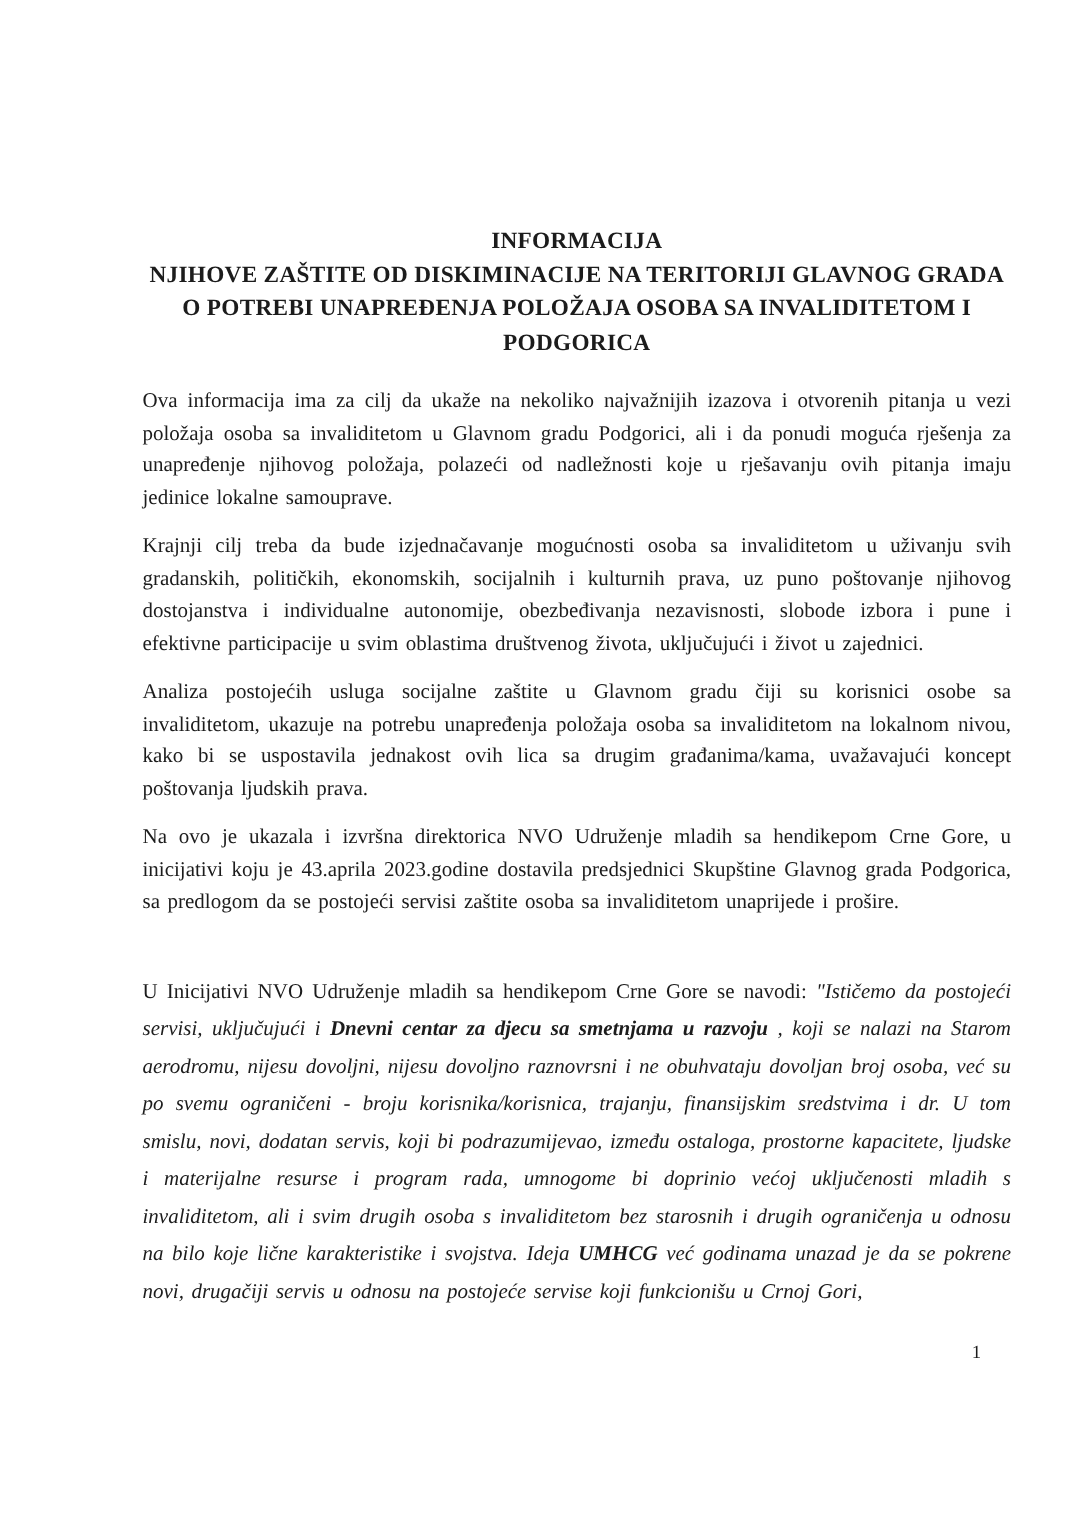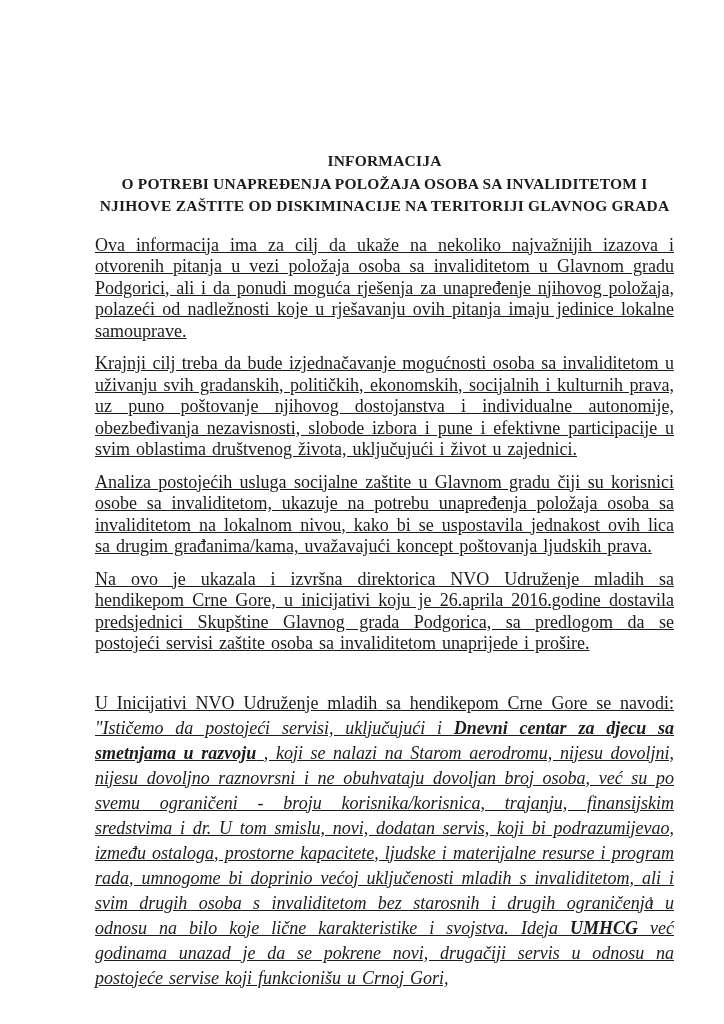--- a/index.html
+++ b/index.html
@@ -29,24 +29,23 @@
     line-height: 22.5px;
     letter-spacing: 0.2px;
     margin-bottom: 17px;
   }
   .doc-title .title-line {
     white-space: nowrap;
   }
   .body-text p {
     margin: 0 0 11px 0;
     text-align: justify;
-    font-size: 18px;
+    font-size: 14px;
     line-height: 21.5px;
     word-spacing: 1.5px;
-    text-decoration: underline;
   }
   .body-text p.quote-para {
     line-height: 25px;
     margin-top: 36px;
   }
   .it { font-style: italic; }
   .b  { font-weight: bold; }
   .page-number {
     position: absolute;
     top: 894px;
@@ -55,29 +54,30 @@
     color: #1c1c1c;
   }
 </style>
 </head>
 <body>
 
 <div class="page">
 
   <header class="doc-title">
     <div class="title-line">INFORMACIJA</div>
+    <div class="title-line">NJIHOVE ZAŠTITE OD DISKIMINACIJE NA TERITORIJI GLAVNOG GRADA</div>
     <div class="title-line">O POTREBI UNAPREĐENJA POLOŽAJA OSOBA SA INVALIDITETOM I</div>
-    <div class="title-line">NJIHOVE ZAŠTITE OD DISKIMINACIJE NA TERITORIJI GLAVNOG GRADA</div>
+    <div class="title-line">PODGORICA</div>
   </header>
 
   <main class="body-text">
     <p>Ova informacija ima za cilj da ukaže na nekoliko najvažnijih izazova i otvorenih pitanja u vezi položaja osoba sa invaliditetom u Glavnom gradu Podgorici, ali i da ponudi moguća rješenja za unapređenje njihovog položaja, polazeći od nadležnosti koje u rješavanju ovih pitanja imaju jedinice lokalne samouprave.</p>
     <p>Krajnji cilj treba da bude izjednačavanje mogućnosti osoba sa invaliditetom u uživanju svih gradanskih, političkih, ekonomskih, socijalnih i kulturnih prava, uz puno poštovanje njihovog dostojanstva i individualne autonomije, obezbeđivanja nezavisnosti, slobode izbora i pune i efektivne participacije u svim oblastima društvenog života, uključujući i život u zajednici.</p>
     <p>Analiza postojećih usluga socijalne zaštite u Glavnom gradu čiji su korisnici osobe sa invaliditetom, ukazuje na potrebu unapređenja položaja osoba sa invaliditetom na lokalnom nivou, kako bi se uspostavila jednakost ovih lica sa drugim građanima/kama, uvažavajući koncept poštovanja ljudskih prava.</p>
-    <p>Na ovo je ukazala i izvršna direktorica NVO Udruženje mladih sa hendikepom Crne Gore, u inicijativi koju je 26.aprila 2016.godine dostavila predsjednici Skupštine Glavnog grada Podgorica, sa predlogom da se postojeći servisi zaštite osoba sa invaliditetom unaprijede i prošire.</p>
+    <p>Na ovo je ukazala i izvršna direktorica NVO Udruženje mladih sa hendikepom Crne Gore, u inicijativi koju je 43.aprila 2023.godine dostavila predsjednici Skupštine Glavnog grada Podgorica, sa predlogom da se postojeći servisi zaštite osoba sa invaliditetom unaprijede i prošire.</p>
     <p class="quote-para">
       <span>U Inicijativi NVO Udruženje mladih sa hendikepom Crne Gore se navodi: </span>
       <span class="it">"Ističemo da postojeći servisi, uključujući i </span>
       <span class="it b">Dnevni centar za djecu sa smetnjama u razvoju</span>
       <span class="it">, koji se nalazi na Starom aerodromu, nijesu dovoljni, nijesu dovoljno raznovrsni i ne obuhvataju dovoljan broj osoba, već su po svemu ograničeni - broju korisnika/korisnica, trajanju, finansijskim sredstvima i dr. U tom smislu, novi, dodatan servis, koji bi podrazumijevao, između ostaloga, prostorne kapacitete, ljudske i materijalne resurse i program rada, umnogome bi doprinio većoj uključenosti mladih s invaliditetom, ali i svim drugih osoba s invaliditetom bez starosnih i drugih ograničenja u odnosu na bilo koje lične karakteristike i svojstva. Ideja </span>
       <span class="it b">UMHCG</span>
       <span class="it"> već godinama unazad je da se pokrene novi, drugačiji servis u odnosu na postojeće servise koji funkcionišu u Crnoj Gori,</span>
     </p>
   </main>
 

